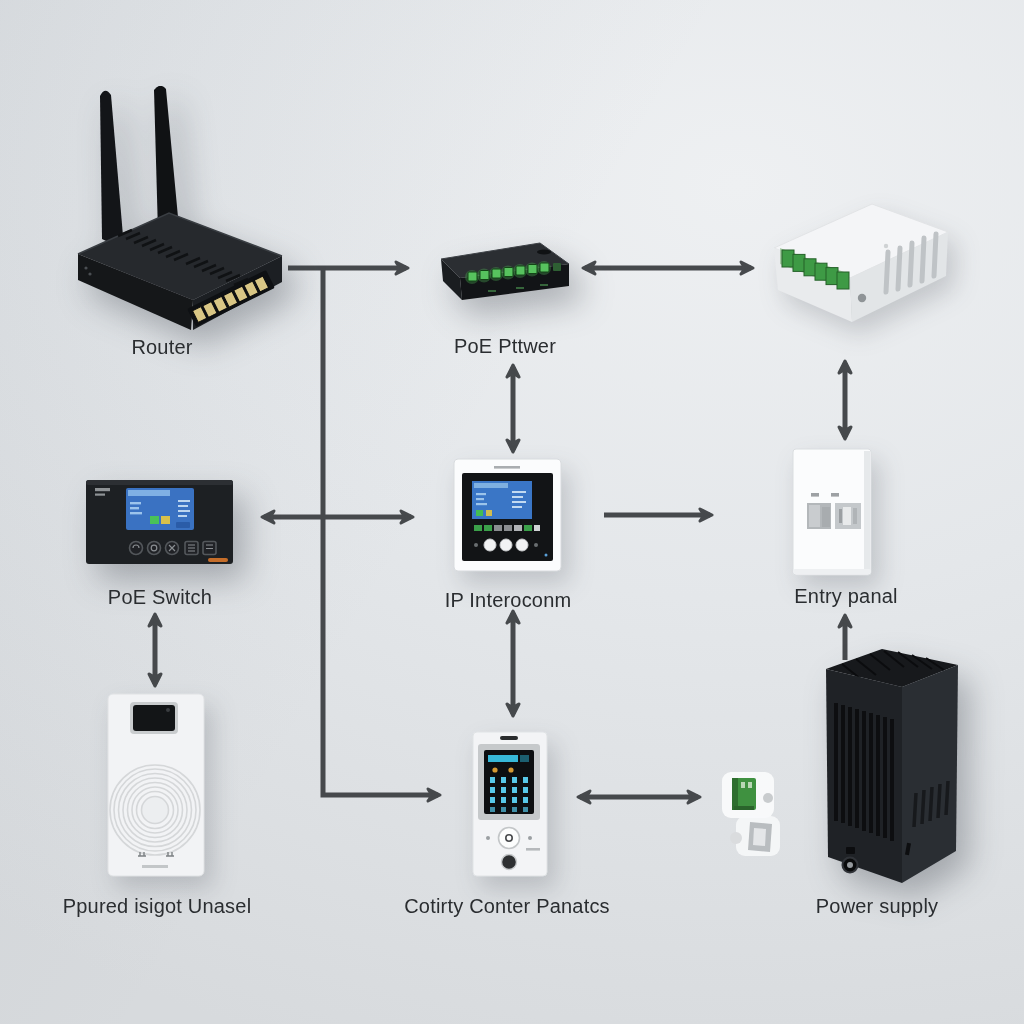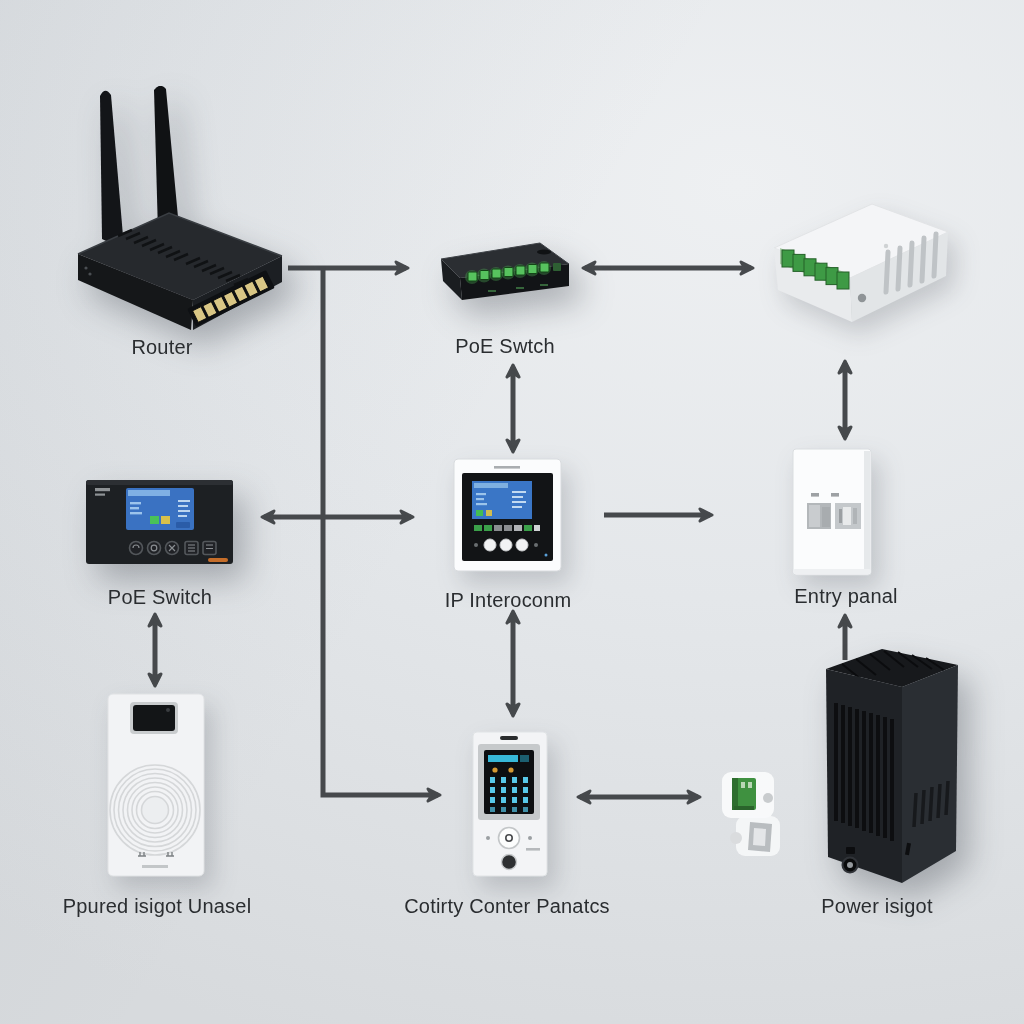--- a/index.html
+++ b/index.html
@@ -357,21 +357,21 @@
         <path d="M106,150 L104,184 M114,147 L112,181 M122,144 L120,178 M130,141 L128,175 M138,138 L136,172"></path>
       </g>
       <rect x="96" y="200" width="4" height="12" fill="#0d0e10" transform="rotate(10 98 206)"></rect>
       <rect x="36" y="204" width="9" height="7" rx="1" fill="#0c0d0f"></rect>
       <circle cx="40" cy="222" r="7.5" fill="#0a0b0c" stroke="#303338" stroke-width="2"></circle>
       <circle cx="40" cy="222" r="3" fill="#95999d"></circle>
     </svg>
   </div>
 
   <div class="lbl" id="lbl-router">Router</div>
-  <div class="lbl" id="lbl-sw1">PoE Swtch</div>
+  <div class="lbl" id="lbl-sw1">PoE Pttwer</div>
   <div class="lbl" id="lbl-ic">IP Interoconm</div>
   <div class="lbl" id="lbl-sw2">PoE Switch</div>
   <div class="lbl" id="lbl-ep">Entry panal</div>
   <div class="lbl" id="lbl-kp">Cotirty Conter Panatcs</div>
   <div class="lbl" id="lbl-ds">Ppured isigot Unasel</div>
-  <div class="lbl" id="lbl-ps">Power isigot</div>
+  <div class="lbl" id="lbl-ps">Power supply</div>
 
 </div>
 
 </body></html>

